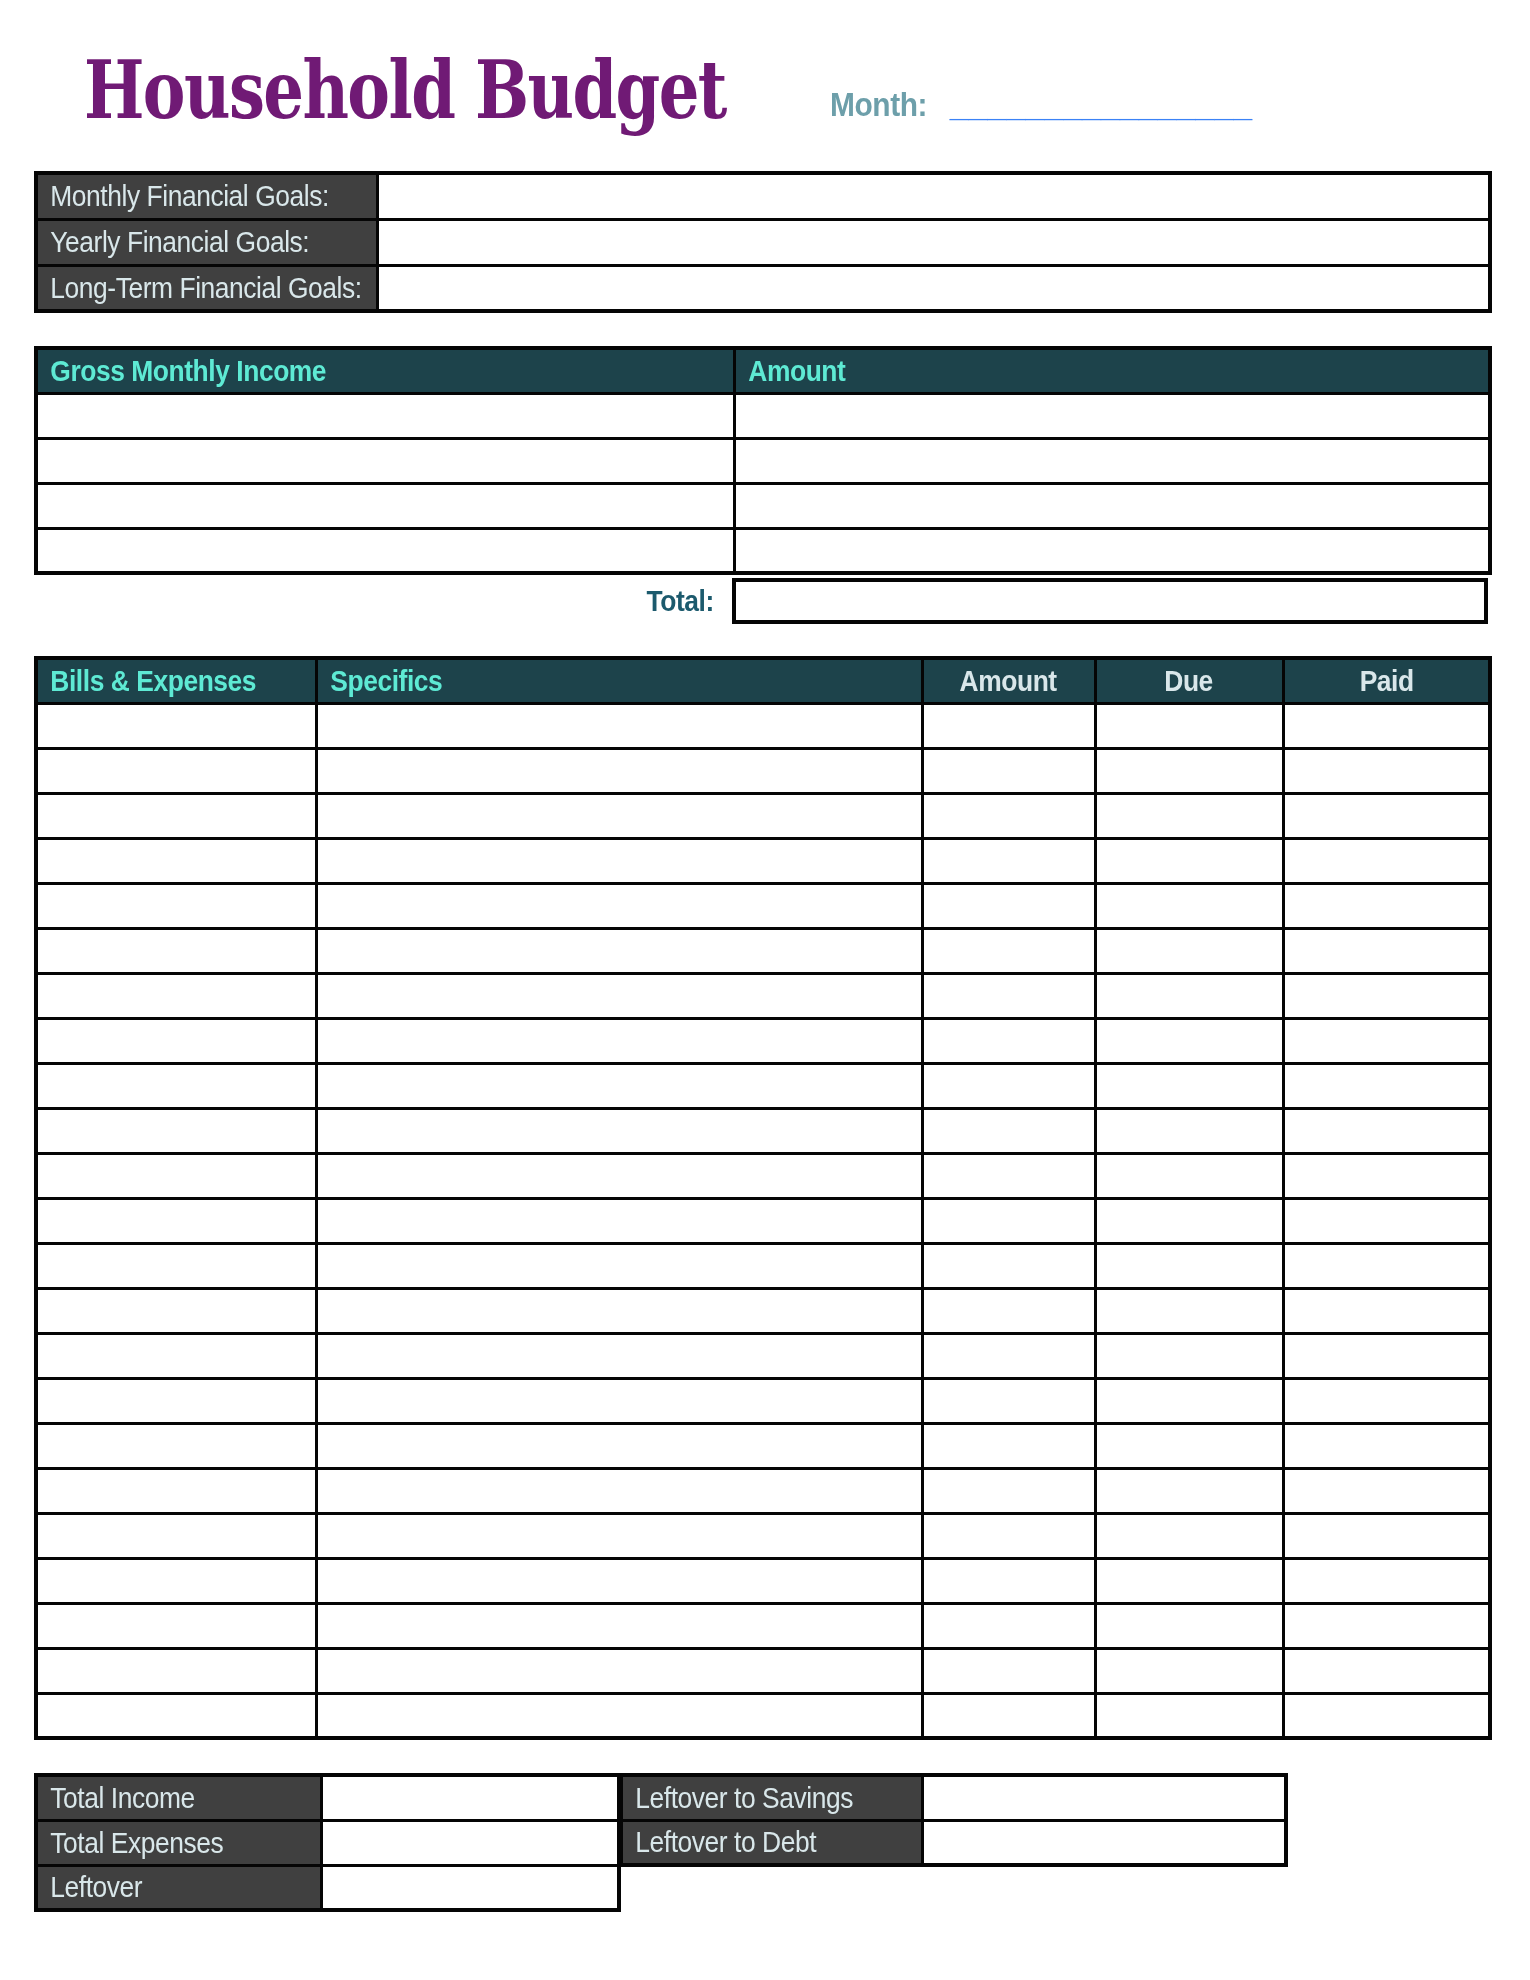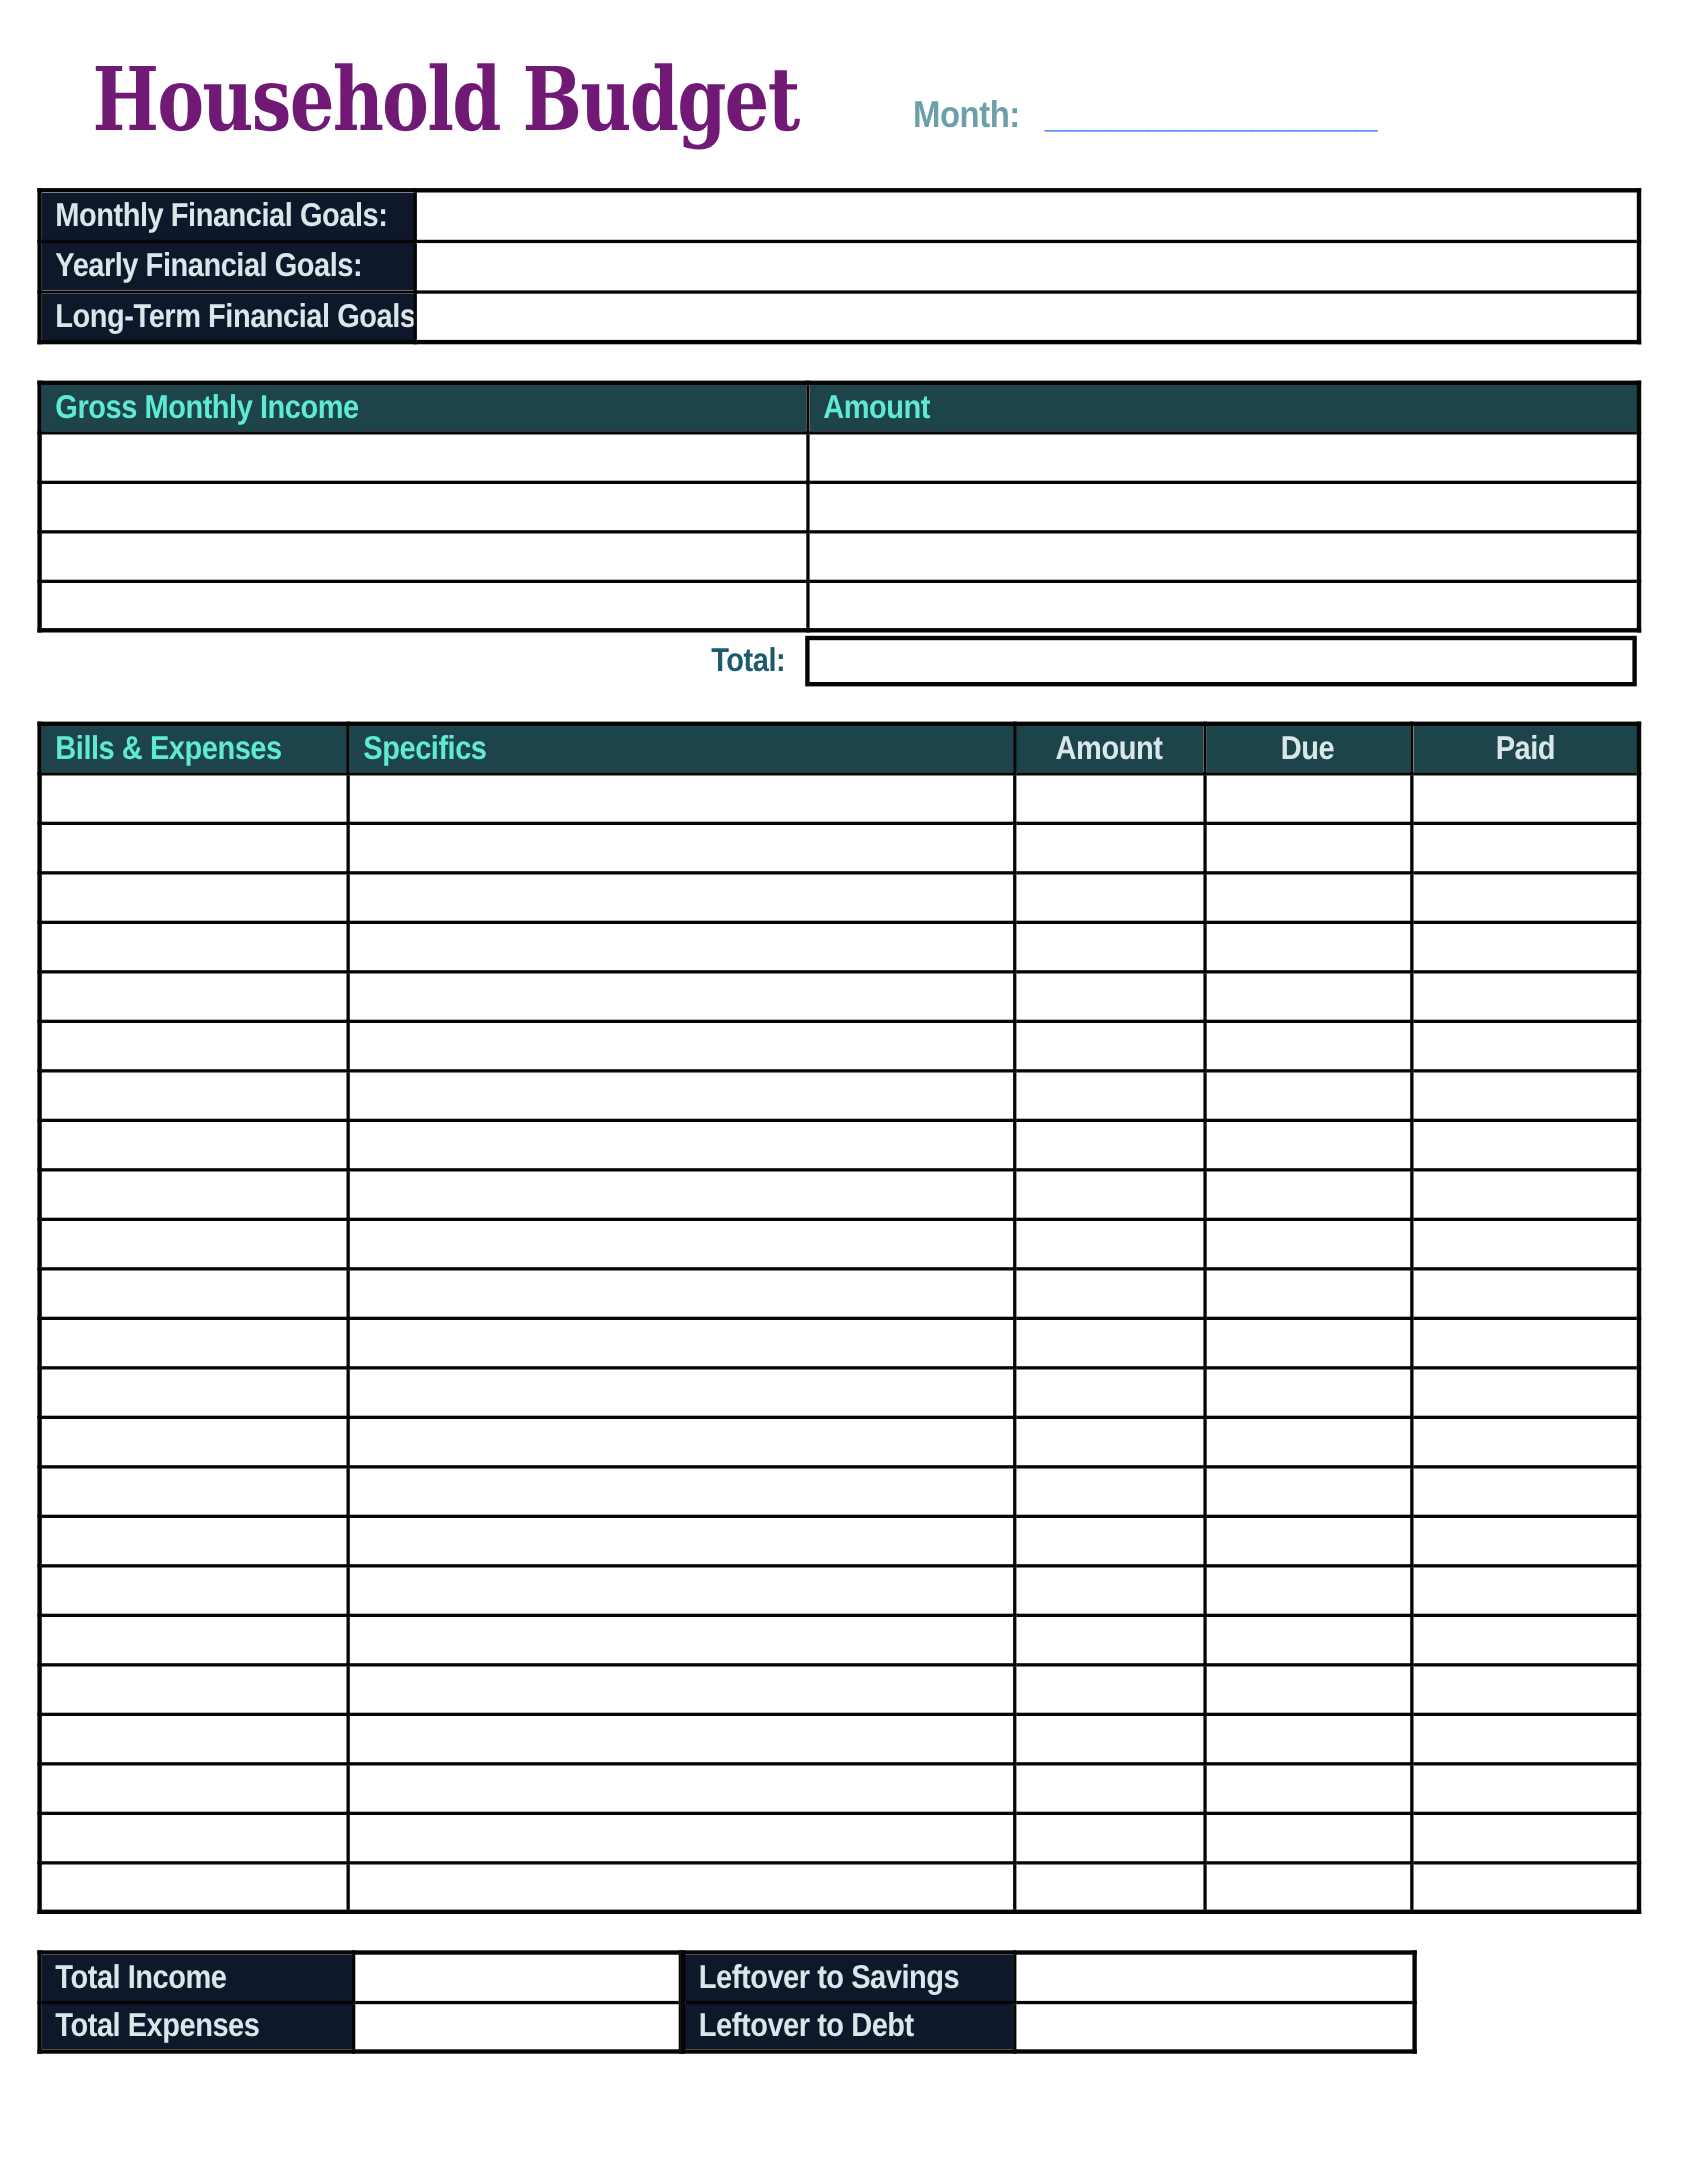--- a/index.html
+++ b/index.html
@@ -87,23 +87,23 @@
   }
   .hdr .pad, .lbl .pad { padding-left: 14px; }
   .hdr-c {
     background: #1d434b;
     color: #d9e7ea;
     font-weight: bold;
     text-align: center;
     vertical-align: middle;
   }
   .lbl {
-    background: #0f172a;
+    background: #404040;
     color: #d9e7ea;
-    font-weight: bold;
+    font-weight: normal;
     text-align: left;
     vertical-align: middle;
   }
   .blank { background: #ffffff; }
 
   
   #goals-table { left: 34px; top: 171px; width: 1454px; }
   #goals-table td { height: 46px; }
 
   
@@ -403,20 +403,24 @@
       </colgroup>
     <tbody>
       <tr>
         <td class="lbl"><span class="cond pad">Total Income</span></td>
         <td class="blank"></td>
       </tr>
       <tr>
         <td class="lbl"><span class="cond pad">Total Expenses</span></td>
         <td class="blank"></td>
       </tr>
+      <tr>
+        <td class="lbl"><span class="cond pad">Leftover</span></td>
+        <td class="blank"></td>
+      </tr>
     </tbody>
   </table>
 
   <table class="grid" id="summary-right">
     <colgroup>
         <col style="width:301px">
         <col style="width:364px">
       </colgroup>
     <tbody>
       <tr>

